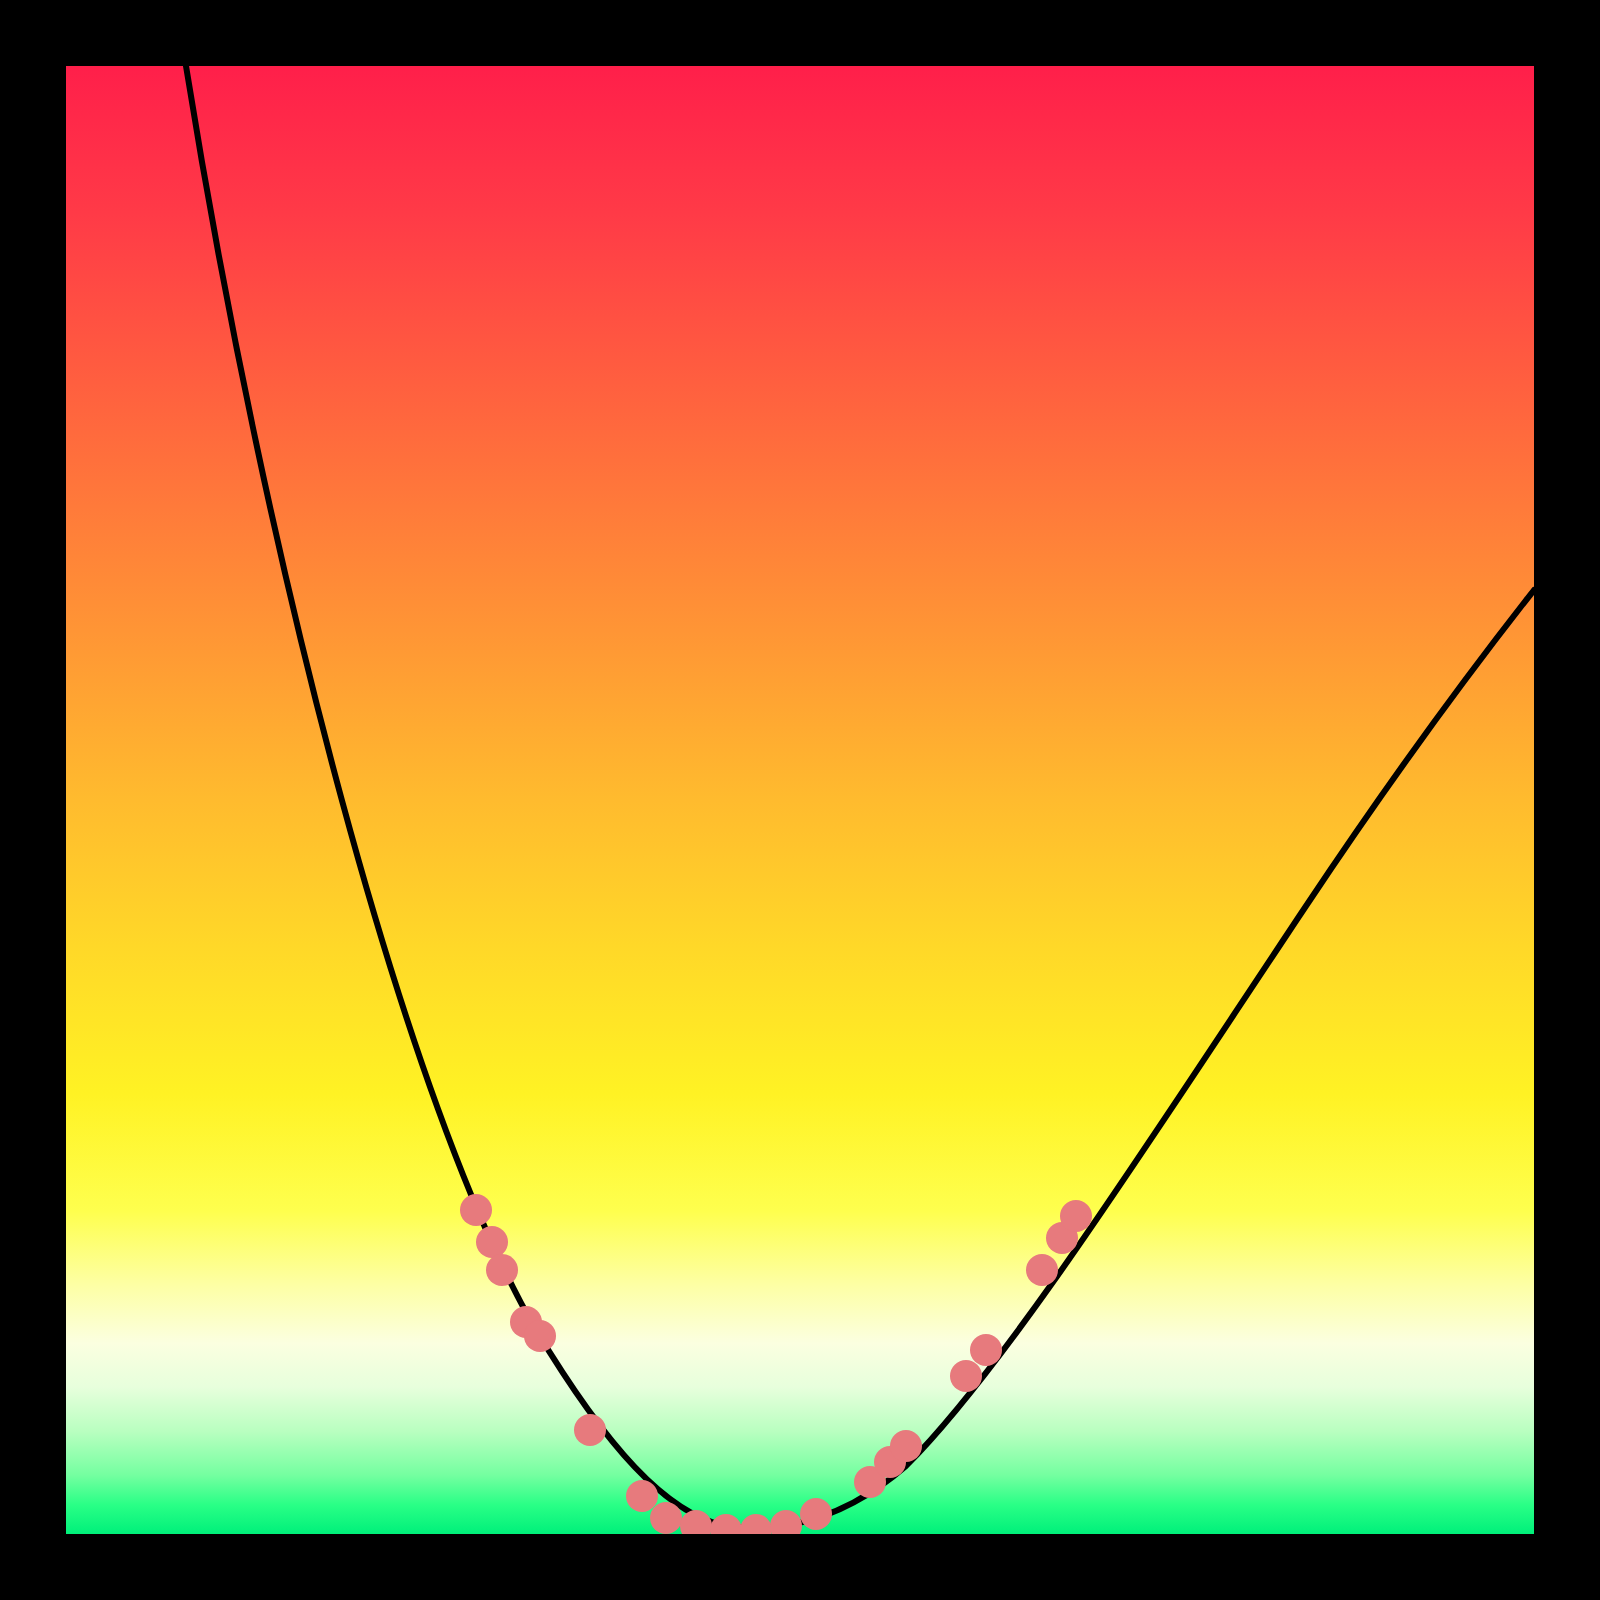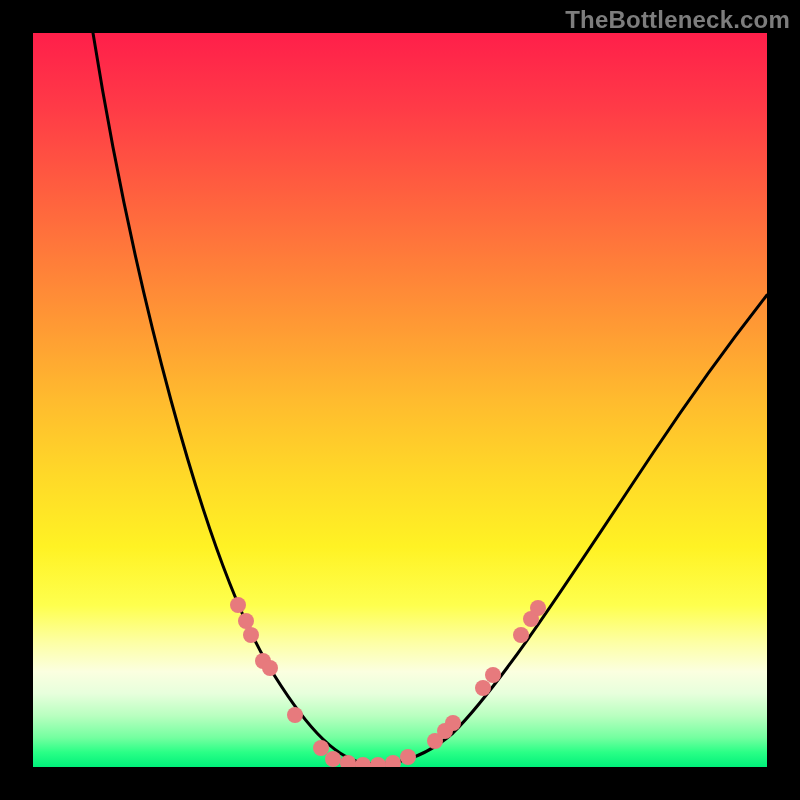--- a/index.html
+++ b/index.html
@@ -68,21 +68,20 @@
     font-weight: 600;
     color: #7d7d7d;
     letter-spacing: 0.2px;
   }
 </style>
 </head>
 <body>
 
 <div class="stage">
 
-  <div class="watermark">TheBottleneck.com</div>
 
   <div class="plot">
     <div class="gradient"></div>
 
     <svg class="curve-svg" viewBox="0 0 734 734" preserveAspectRatio="none">
       <path fill="none" stroke="#000" stroke-width="3" stroke-linecap="round" stroke-linejoin="round" d="M60 0 C 100 250, 170 520, 235 632 C 270 690, 300 724, 330 730 C 360 734, 390 726, 420 700 C 470 650, 540 540, 620 420 C 680 330, 720 280, 734 262"></path>
     </svg>
 
     <div id="dot-layer">
         <div class="dot" style="left: 205px; top: 572px; width: 16px; height: 16px; margin-left: -8px; margin-top: -8px; background: rgb(231, 122, 125);"></div>

